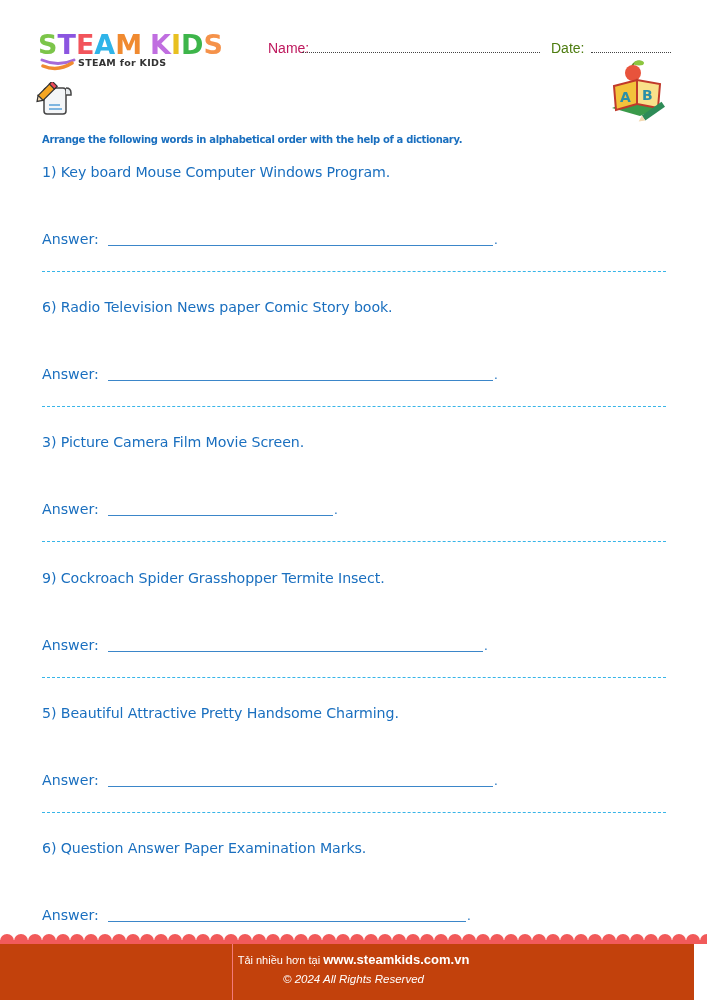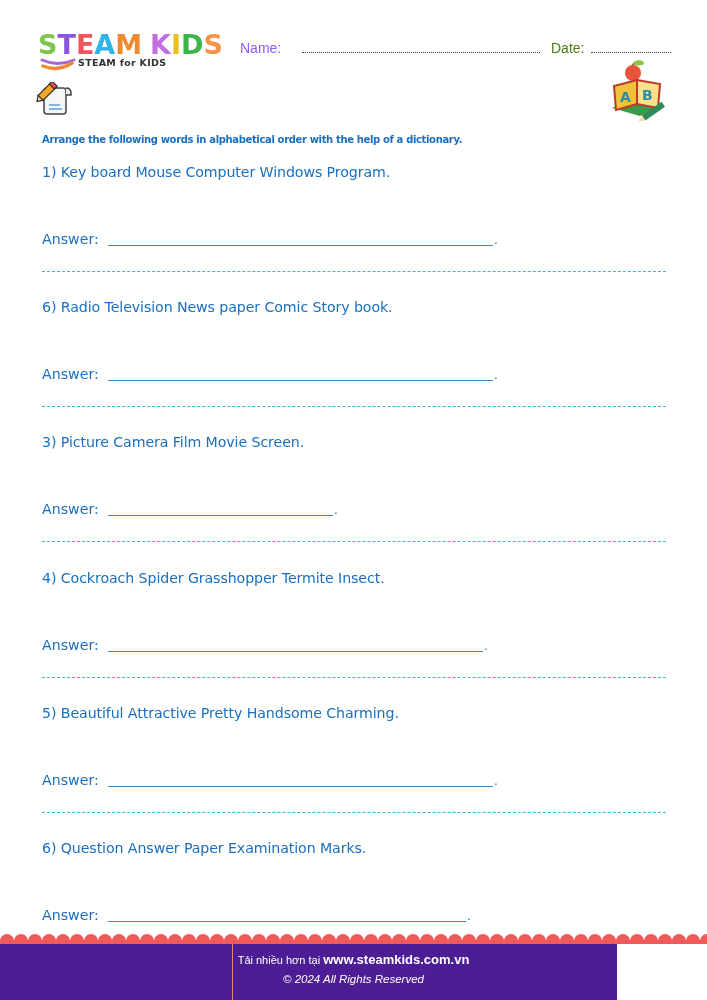--- a/index.html
+++ b/index.html
@@ -6,39 +6,39 @@
     html, body { width: 707px; height: 1000px; background: #ffffff; overflow: hidden; }
     body { position: relative; font-family: "Liberation Sans", sans-serif; }
 
     .header { position: absolute; left: 0; top: 0; width: 707px; height: 80px; padding-left: 36px; }
     .logo { position: absolute; left: 38px; top: 31px; width: 200px; height: 44px; }
     .logo-word { font-family: "DejaVu Sans", sans-serif; font-weight: bold; font-size: 27px; letter-spacing: 0px; line-height: 28px; position: absolute; left: 0; top: 0; white-space: nowrap; }
     .logo-word span { display: inline-block; }
     .logo-sub { position: absolute; left: 40px; top: 26px; font-family: "DejaVu Sans", sans-serif; font-weight: bold; font-size: 9.5px; color: #333; letter-spacing: 0.3px; text-align: right; }
     .logo-smile { position: absolute; left: 2px; top: 26px; width: 38px; height: 16px; }
 
-    .name-label { position: absolute; left: 240px; top: 40px; font-family: "Liberation Sans", sans-serif; font-size: 14px; color: #8b5cf6; }
+    .name-label { position: absolute; left: 268px; top: 40px; font-family: "Liberation Sans", sans-serif; font-size: 14px; color: #be185d; }
     .name-line { position: absolute; left: 302px; top: 52px; width: 238px; border-bottom: 1px dotted #444; }
     .date-label { position: absolute; left: 551px; top: 40px; font-family: "Liberation Sans", sans-serif; font-size: 14px; color: #4d7c0f; }
     .date-line { position: absolute; left: 591px; top: 52px; width: 80px; border-bottom: 1px dotted #444; }
 
     .title-row { position: absolute; left: 36px; top: 80px; width: 640px; height: 45px; }
     .title-icon { position: absolute; left: 0; top: 2px; width: 38px; height: 36px; }
     .title-text { position: absolute; left: 41px; top: 10px; font-family: "Liberation Sans", sans-serif; font-weight: bold; font-size: 22.5px; color: #ee1c25; letter-spacing: 1px; white-space: nowrap; }
     .book-icon { position: absolute; left: 566px; top: -22px; width: 70px; height: 64px; }
 
     .instruction { position: absolute; left: 42px; top: 134px; font-family: "DejaVu Sans", sans-serif; font-weight: bold; font-size: 10px; color: #1a6fbf; letter-spacing: -0.35px; white-space: nowrap; }
 
     .question { position: absolute; left: 42px; font-family: "DejaVu Sans", sans-serif; font-size: 14.2px; color: #1a6fbf; white-space: nowrap; letter-spacing: -0.1px; }
     .answer { position: absolute; left: 42px; font-family: "DejaVu Sans", sans-serif; font-size: 14.2px; color: #1a6fbf; white-space: nowrap; }
     .answer-line { position: absolute; border-bottom: 1.3px solid #3b86c9; }
     .answer-dot { position: absolute; font-family: "DejaVu Sans", sans-serif; font-size: 12px; color: #1a6fbf; }
     .separator { position: absolute; left: 42px; width: 624px; border-top: 1.3px dashed #38b5e8; }
 
-    .footer { position: absolute; left: 0; top: 940px; width: 617px; height: 60px; background: #4c1d95; }
+    .footer { position: absolute; left: 0; top: 940px; width: 694px; height: 60px; background: #c2410c; }
     .scallops { position: absolute; left: 0; top: -6px; width: 707px; height: 10px; }
     .footer-divider { position: absolute; left: 232px; top: 4px; width: 1px; height: 56px; background: #f47a7a; }
     .footer-line1 { position: absolute; left: 0; width: 707px; text-align: center; top: 12px; color: #fff; font-family: "Liberation Sans", sans-serif; font-size: 11px; white-space: nowrap; }
     .footer-line1 .small { font-size: 11px; }
     .footer-line1 .url { font-weight: bold; font-size: 13px; }
     .footer-line2 { position: absolute; left: 0; width: 707px; text-align: center; top: 33px; color: #fff; font-family: "Liberation Sans", sans-serif; font-style: italic; font-size: 11.5px; white-space: nowrap; }
   </style>
 </head>
 <body>
 
@@ -101,21 +101,21 @@
 <div class="answer-line" style="left:108px; top:380px; width:385px"></div>
 <div class="answer-dot" style="left:494px; top:368px">.</div>
 <div class="separator" style="top:406px"></div>
 
 <div class="question" style="top:434px">3)  Picture  Camera  Film  Movie  Screen.</div>
 <div class="answer" style="top:501px">Answer:</div>
 <div class="answer-line" style="left:108px; top:515px; width:225px"></div>
 <div class="answer-dot" style="left:334px; top:503px">.</div>
 <div class="separator" style="top:541px"></div>
 
-<div class="question" style="top:570px">4)  Cockroach  Spider  Grasshopper  Termite  Insect.</div>
+<div class="question" style="top:570px">9)  Cockroach  Spider  Grasshopper  Termite  Insect.</div>
 <div class="answer" style="top:637px">Answer:</div>
 <div class="answer-line" style="left:108px; top:651px; width:375px"></div>
 <div class="answer-dot" style="left:484px; top:639px">.</div>
 <div class="separator" style="top:677px"></div>
 
 <div class="question" style="top:705px">5)  Beautiful  Attractive  Pretty  Handsome  Charming.</div>
 <div class="answer" style="top:772px">Answer:</div>
 <div class="answer-line" style="left:108px; top:786px; width:385px"></div>
 <div class="answer-dot" style="left:494px; top:774px">.</div>
 <div class="separator" style="top:812px"></div>

